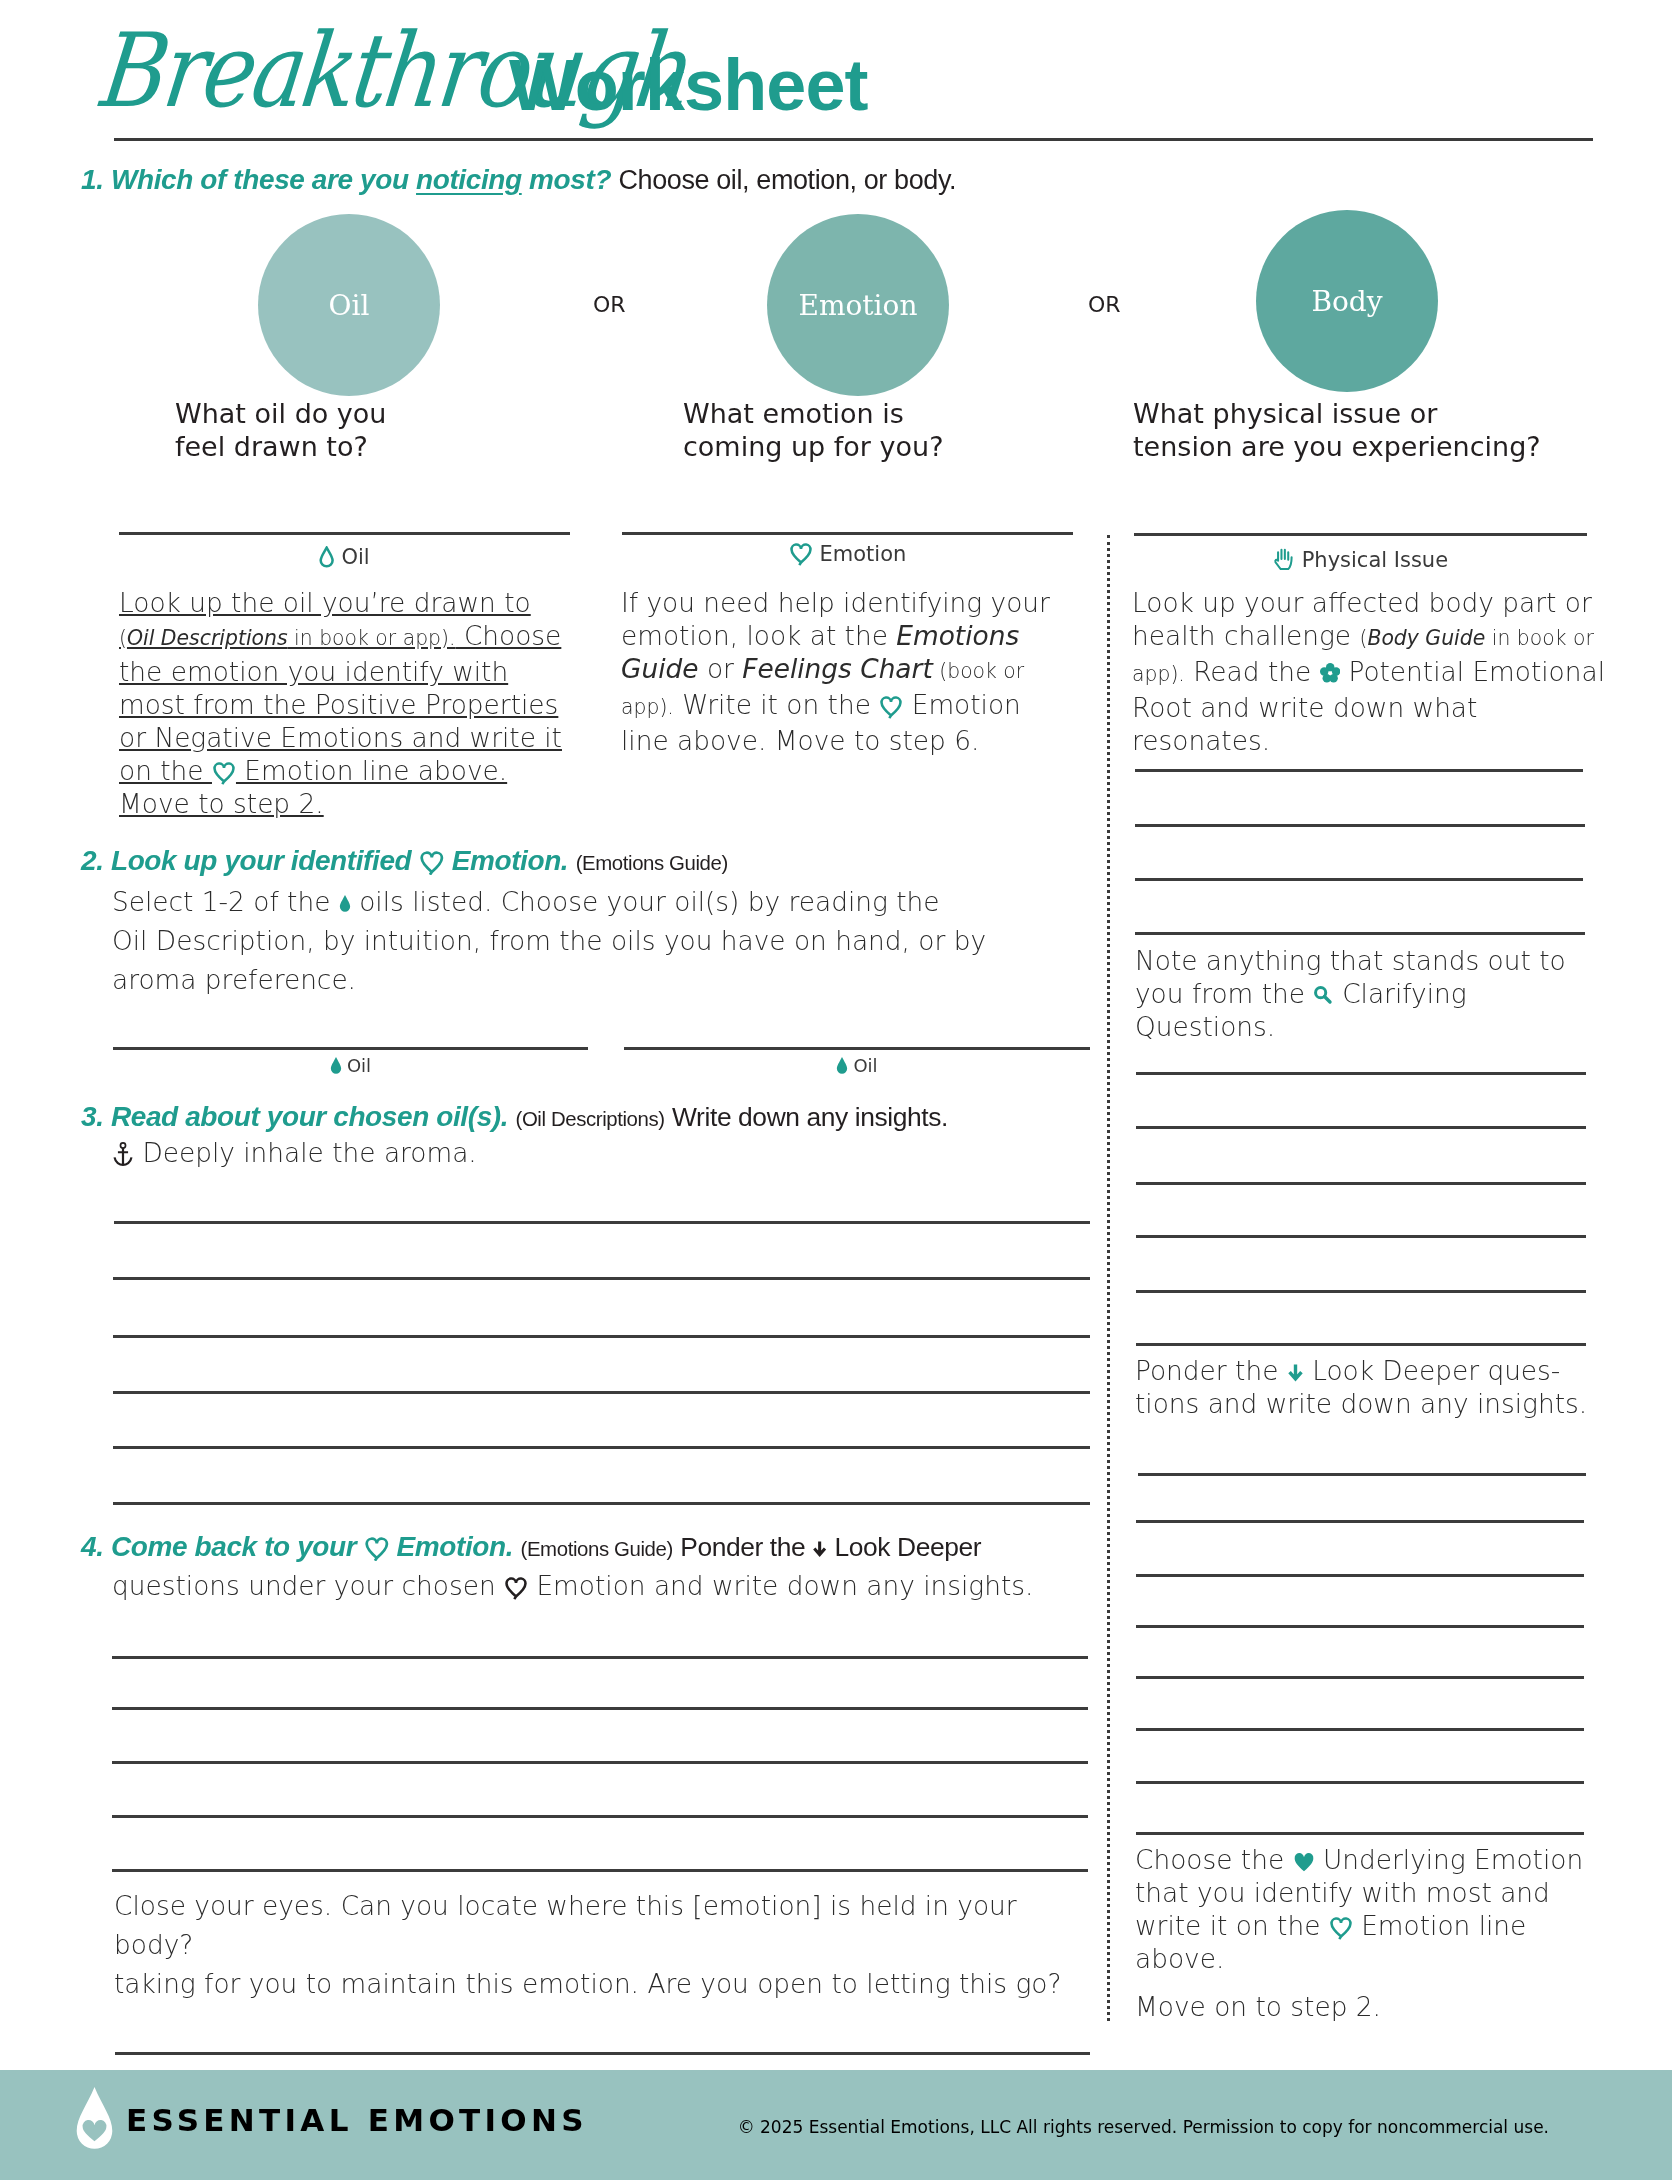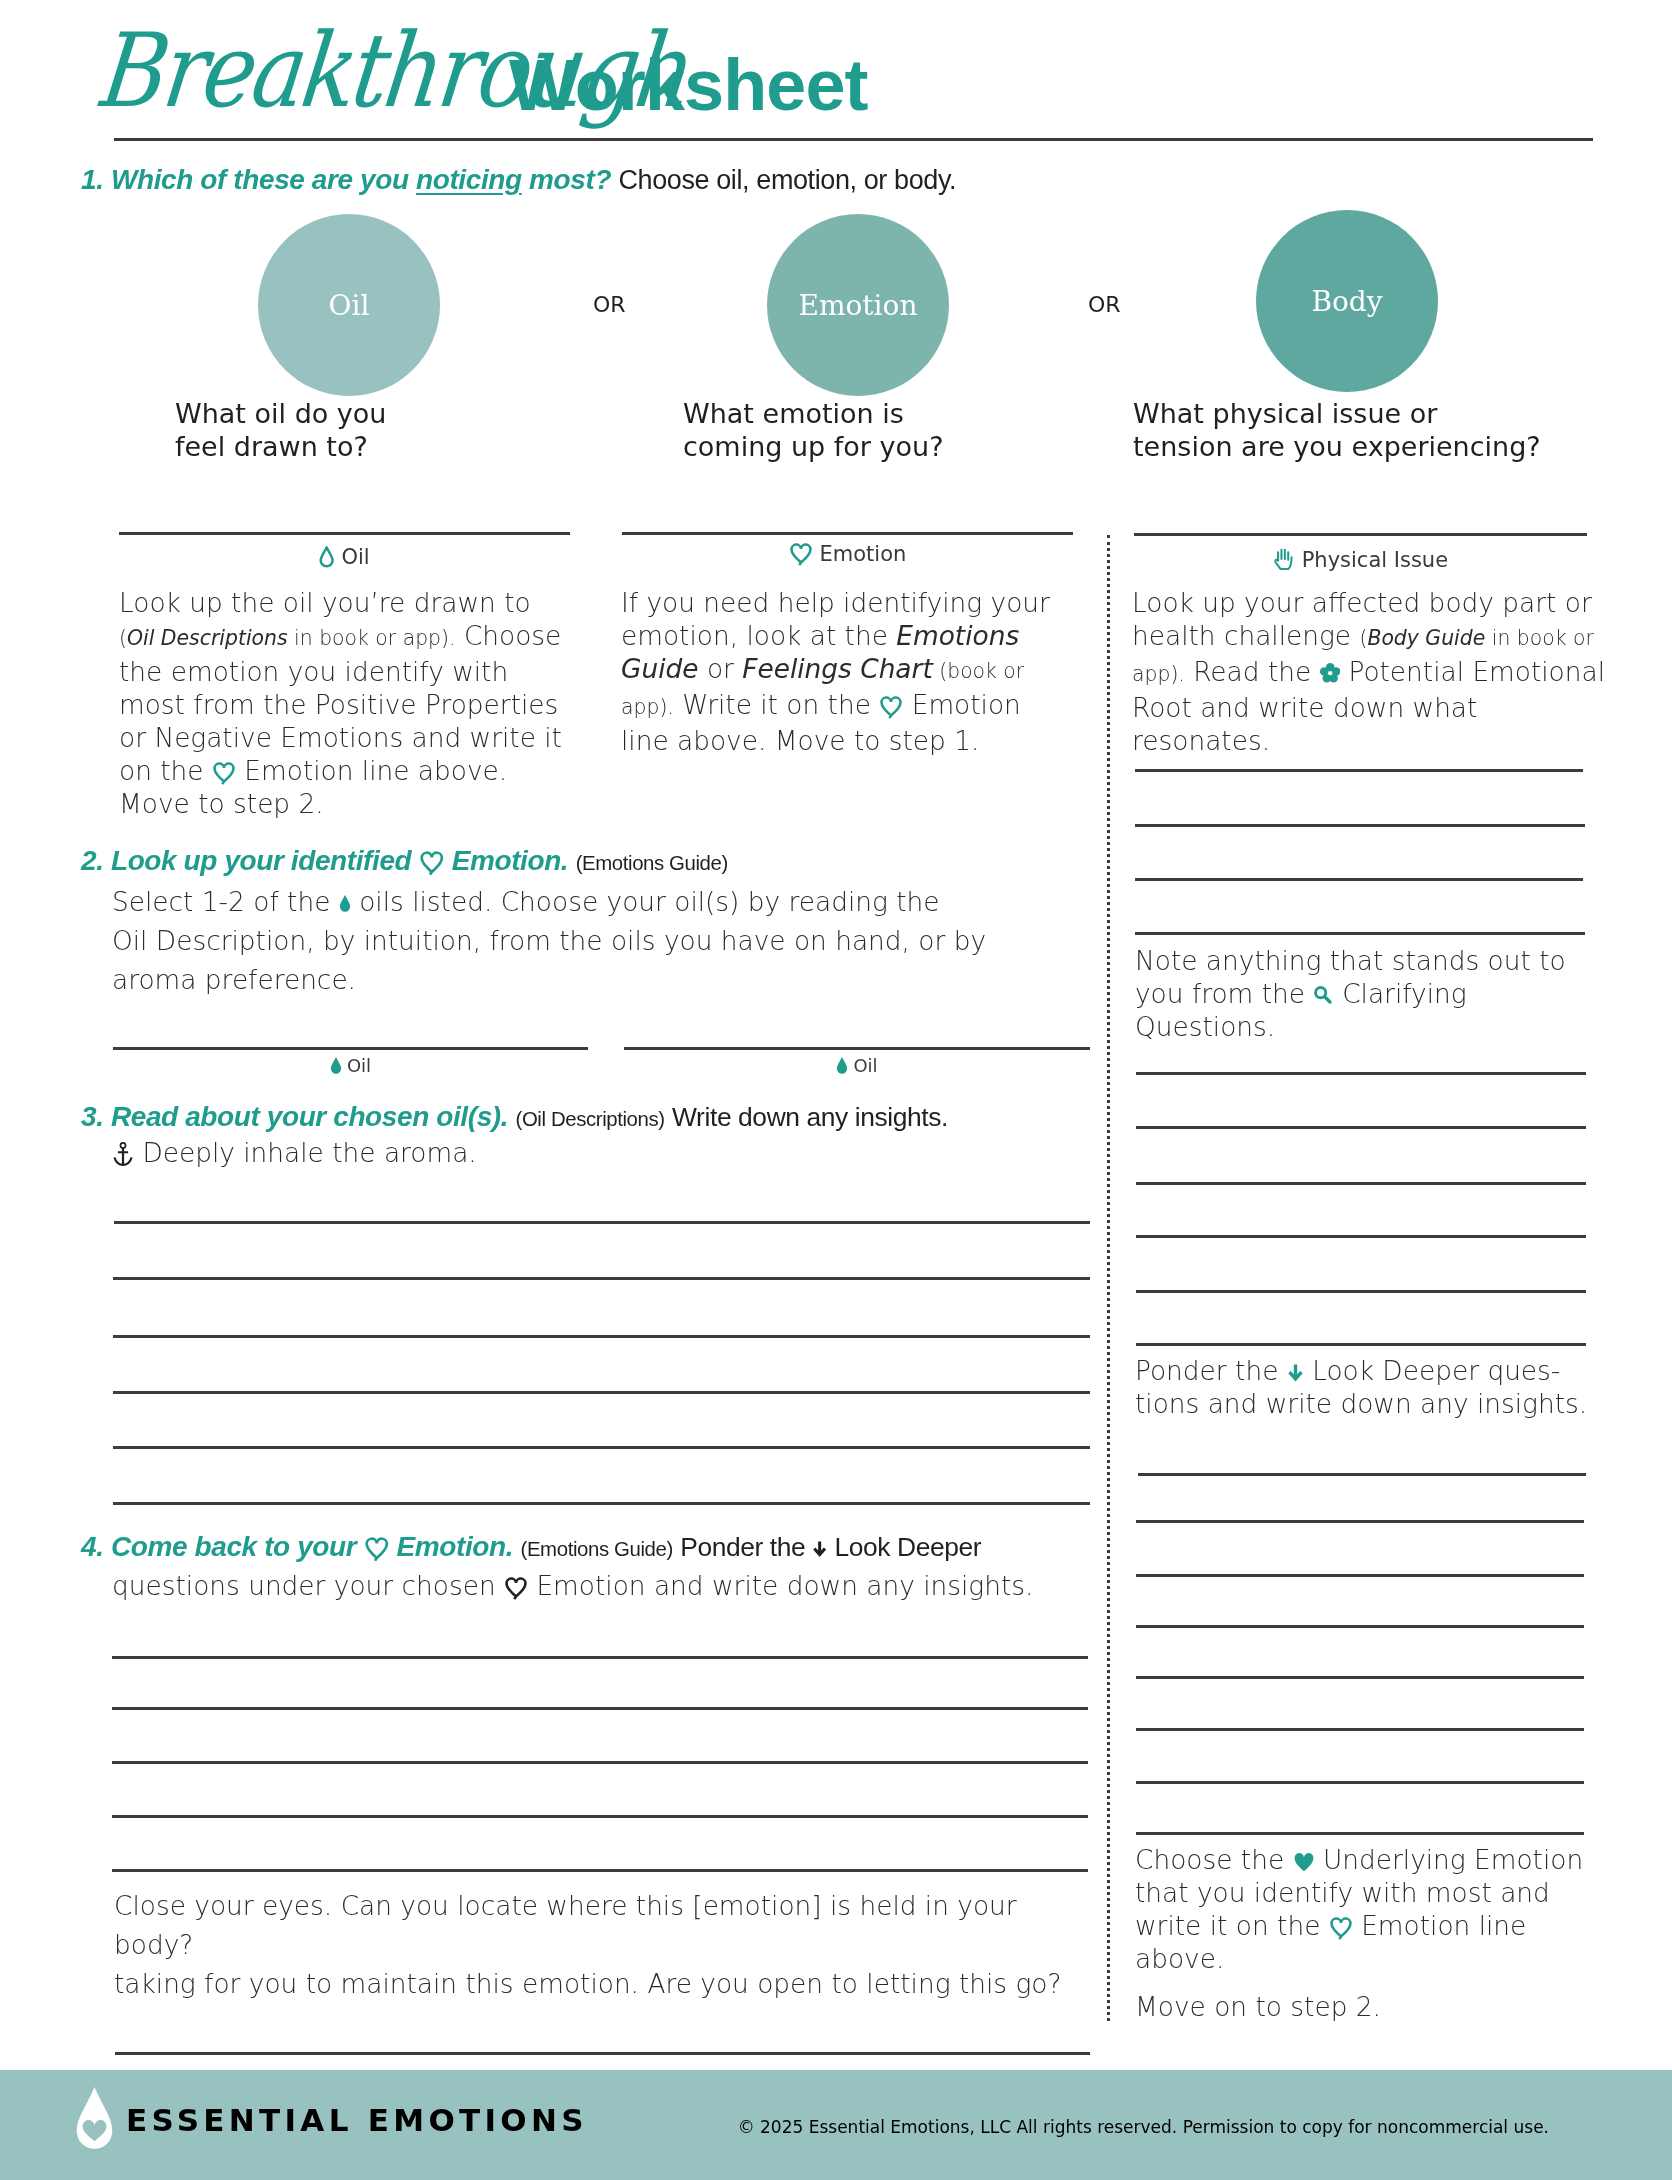--- a/index.html
+++ b/index.html
@@ -82,31 +82,31 @@
   <span>Emotion</span>
 </div>
 <div class="hrule field-line" style="left:1134px; top:533px; width:453px;"></div>
 <div class="abs label" style="left:1134px; top:547px; width:453px;">
   <svg class="icon" width="22" height="25.6" viewBox="0 0 26 30">
       <path d="M6 16 V6 M10 14 V3 M14 14 V3 M18 15 V6 M6 16 C4 14 2 15 3 18 L9 26 H18 C21 23 22 19 22 12" fill="none" stroke="#1f9c8e" stroke-width="2.4" stroke-linecap="round"></path>
     </svg>
   <span>Physical Issue</span>
 </div>
 
-<div class="abs body-text" style="left:119px; top:586px; width:451px;">
+<div class="abs body-text" style="left:119px; top:586px; width:451px;text-decoration:underline;">
   <span>Look up the oil you’re drawn to </span><span class="sm">(</span><i class="sm">Oil Descriptions</i><span class="sm"> in book or app).</span><span> Choose the emotion you identify with most from the Positive Properties or Negative Emotions and write it on the </span><svg class="icon" width="24" height="24" viewBox="0 0 28 28">
       <path d="M14 24 C6 17 3 13 3 9 a5.5 5.5 0 0 1 11 -1 a5.5 5.5 0 0 1 11 1 c0 4 -3 8 -11 15 l-2 3" fill="none" stroke="#1f9c8e" stroke-width="3"></path>
     </svg><span> Emotion line above.</span><br>
   <span>Move to step 2.</span>
 </div>
 
 <div class="abs body-text" style="left:621px; top:586px; width:451px;">
   <span>If you need help identifying your emotion, look at the </span><i>Emotions Guide</i><span> or </span><i>Feelings Chart</i><span class="sm"> (book or app).</span><span> Write it on the </span><svg class="icon" width="24" height="24" viewBox="0 0 28 28">
       <path d="M14 24 C6 17 3 13 3 9 a5.5 5.5 0 0 1 11 -1 a5.5 5.5 0 0 1 11 1 c0 4 -3 8 -11 15 l-2 3" fill="none" stroke="#1f9c8e" stroke-width="3"></path>
-    </svg><span> Emotion line above. Move to step 1.</span>
+    </svg><span> Emotion line above. Move to step 6.</span>
 </div>
 
 <div class="abs body-text" style="left:1132px; top:586px; width:477px;">
   <span>Look up your affected body part or health challenge </span><span class="sm">(</span><i class="sm">Body Guide</i><span class="sm"> in book or app).</span><span> Read the </span><svg class="icon" width="20.4" height="20.4" viewBox="0 0 24 24">
       <g fill="#1f9c8e">
         <circle cx="12" cy="5" r="5"></circle>
         <circle cx="19" cy="10" r="5"></circle>
         <circle cx="16" cy="18" r="5"></circle>
         <circle cx="8" cy="18" r="5"></circle>
         <circle cx="5" cy="10" r="5"></circle>

